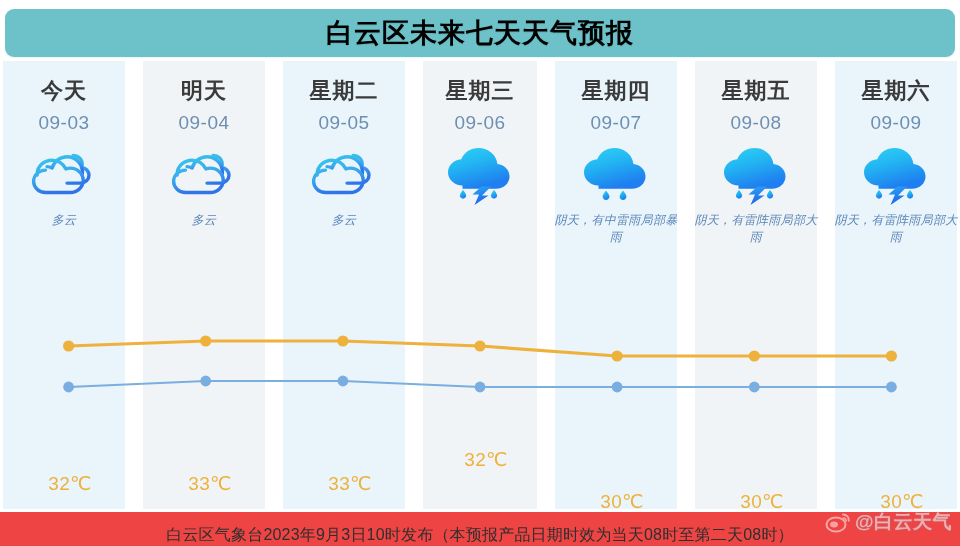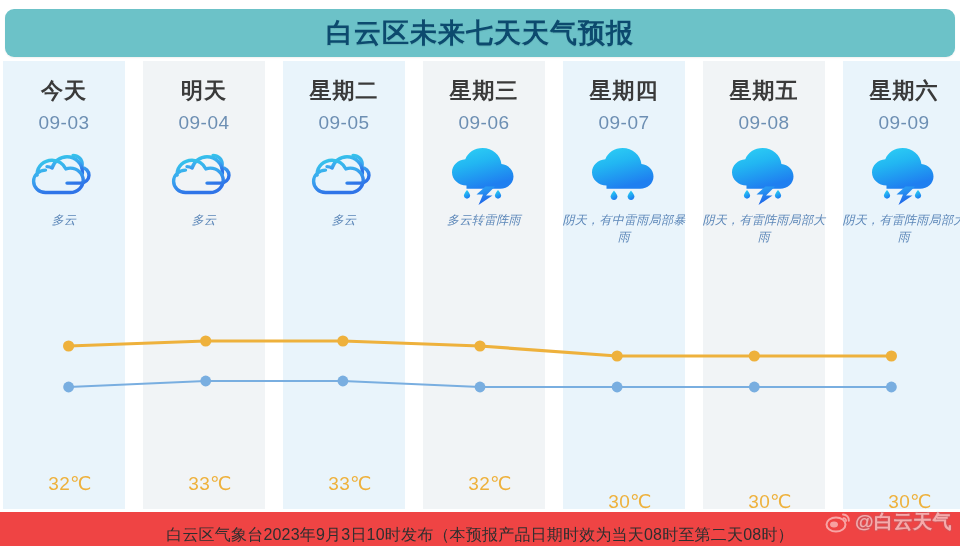--- a/index.html
+++ b/index.html
@@ -11,21 +11,21 @@
   .page{position:relative;width:960px;height:546px;background:#fff;}
 
   
   .titlebar{
     position:absolute;left:5px;top:9px;width:950px;height:48px;
     background:#6cc2c8;border-radius:9px;
     display:flex;align-items:center;justify-content:center;
     box-shadow:0 1px 2px rgba(0,0,0,.06);
   }
   .titlebar .title{
-    color:#0c4a6e;font-size:27px;font-weight:bold;letter-spacing:1px;
+    color:#000000;font-size:27px;font-weight:bold;letter-spacing:1px;
     text-shadow:0 1px 1px rgba(0,0,0,.08);
   }
 
   
   .grid{
     position:absolute;left:0;top:61px;width:960px;height:384px;
     display:flex;
     gap:12px;
   }
   .col{
@@ -196,21 +196,20 @@
       </linearGradient>
     </defs>
     <path d="M25.5 42.5C17.5 42.5 11 36.6 11 29.3c0-6.9 5.8-12.6 13.3-13.1C26.8 9.6 33.6 5 41.6 5c9.9 0 18 7.1 18.8 16.1 6.8.6 12.1 5.9 12.1 12.3 0 6.8-6 12.3-13.4 12.3H25.5z" fill="url(#tsg3)"></path>
     <g fill="url(#tsg3)">
       <path d="M26 47c0 0 3.1 3.8 3.1 5.6 0 1.7-1.4 3.1-3.1 3.1s-3.1-1.4-3.1-3.1c0-1.8 3.1-5.6 3.1-5.6z"></path>
       <path d="M57 47c0 0 3.1 3.8 3.1 5.6 0 1.7-1.4 3.1-3.1 3.1s-3.1-1.4-3.1-3.1c0-1.8 3.1-5.6 3.1-5.6z"></path>
     </g>
     <path d="M44.5 43.5h9.5L45 52.5h6.5L37.5 62l4.5-10.5h-6.5z" fill="url(#bog3)"></path>
   </svg>
         </div>
-     <div class="cond">多云转雷阵雨</div>
      <div class="thigh">32℃</div>
 
      </div>
       <div class="col">
         <div class="colbg"></div>
      <div class="dayname">星期四</div>
      <div class="daydate">09-07</div>
      <div class="iconwrap">
           <svg width="86" height="62" viewBox="0 0 86 62">
       <defs>

